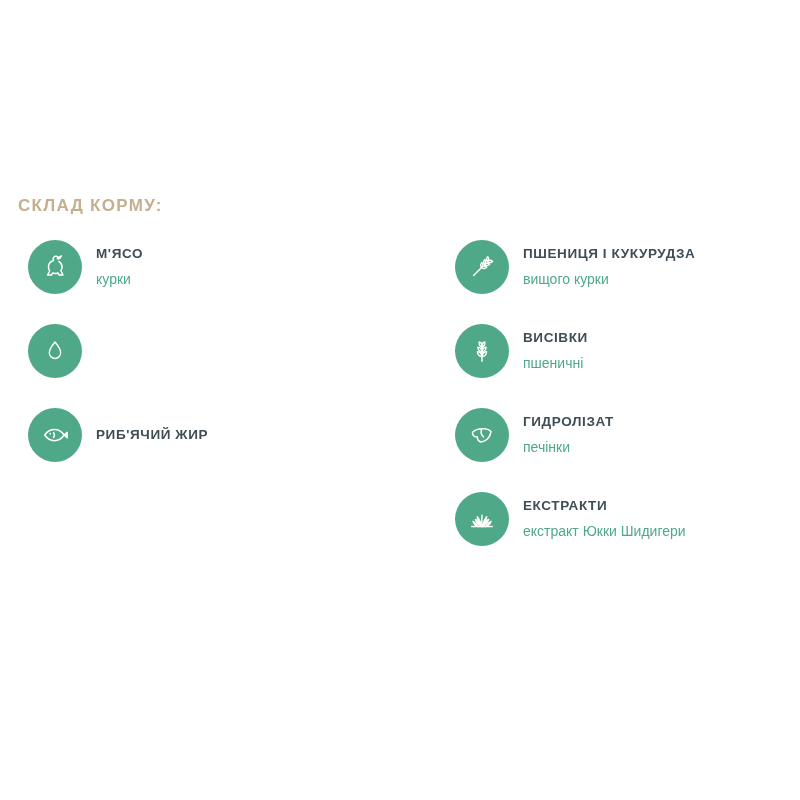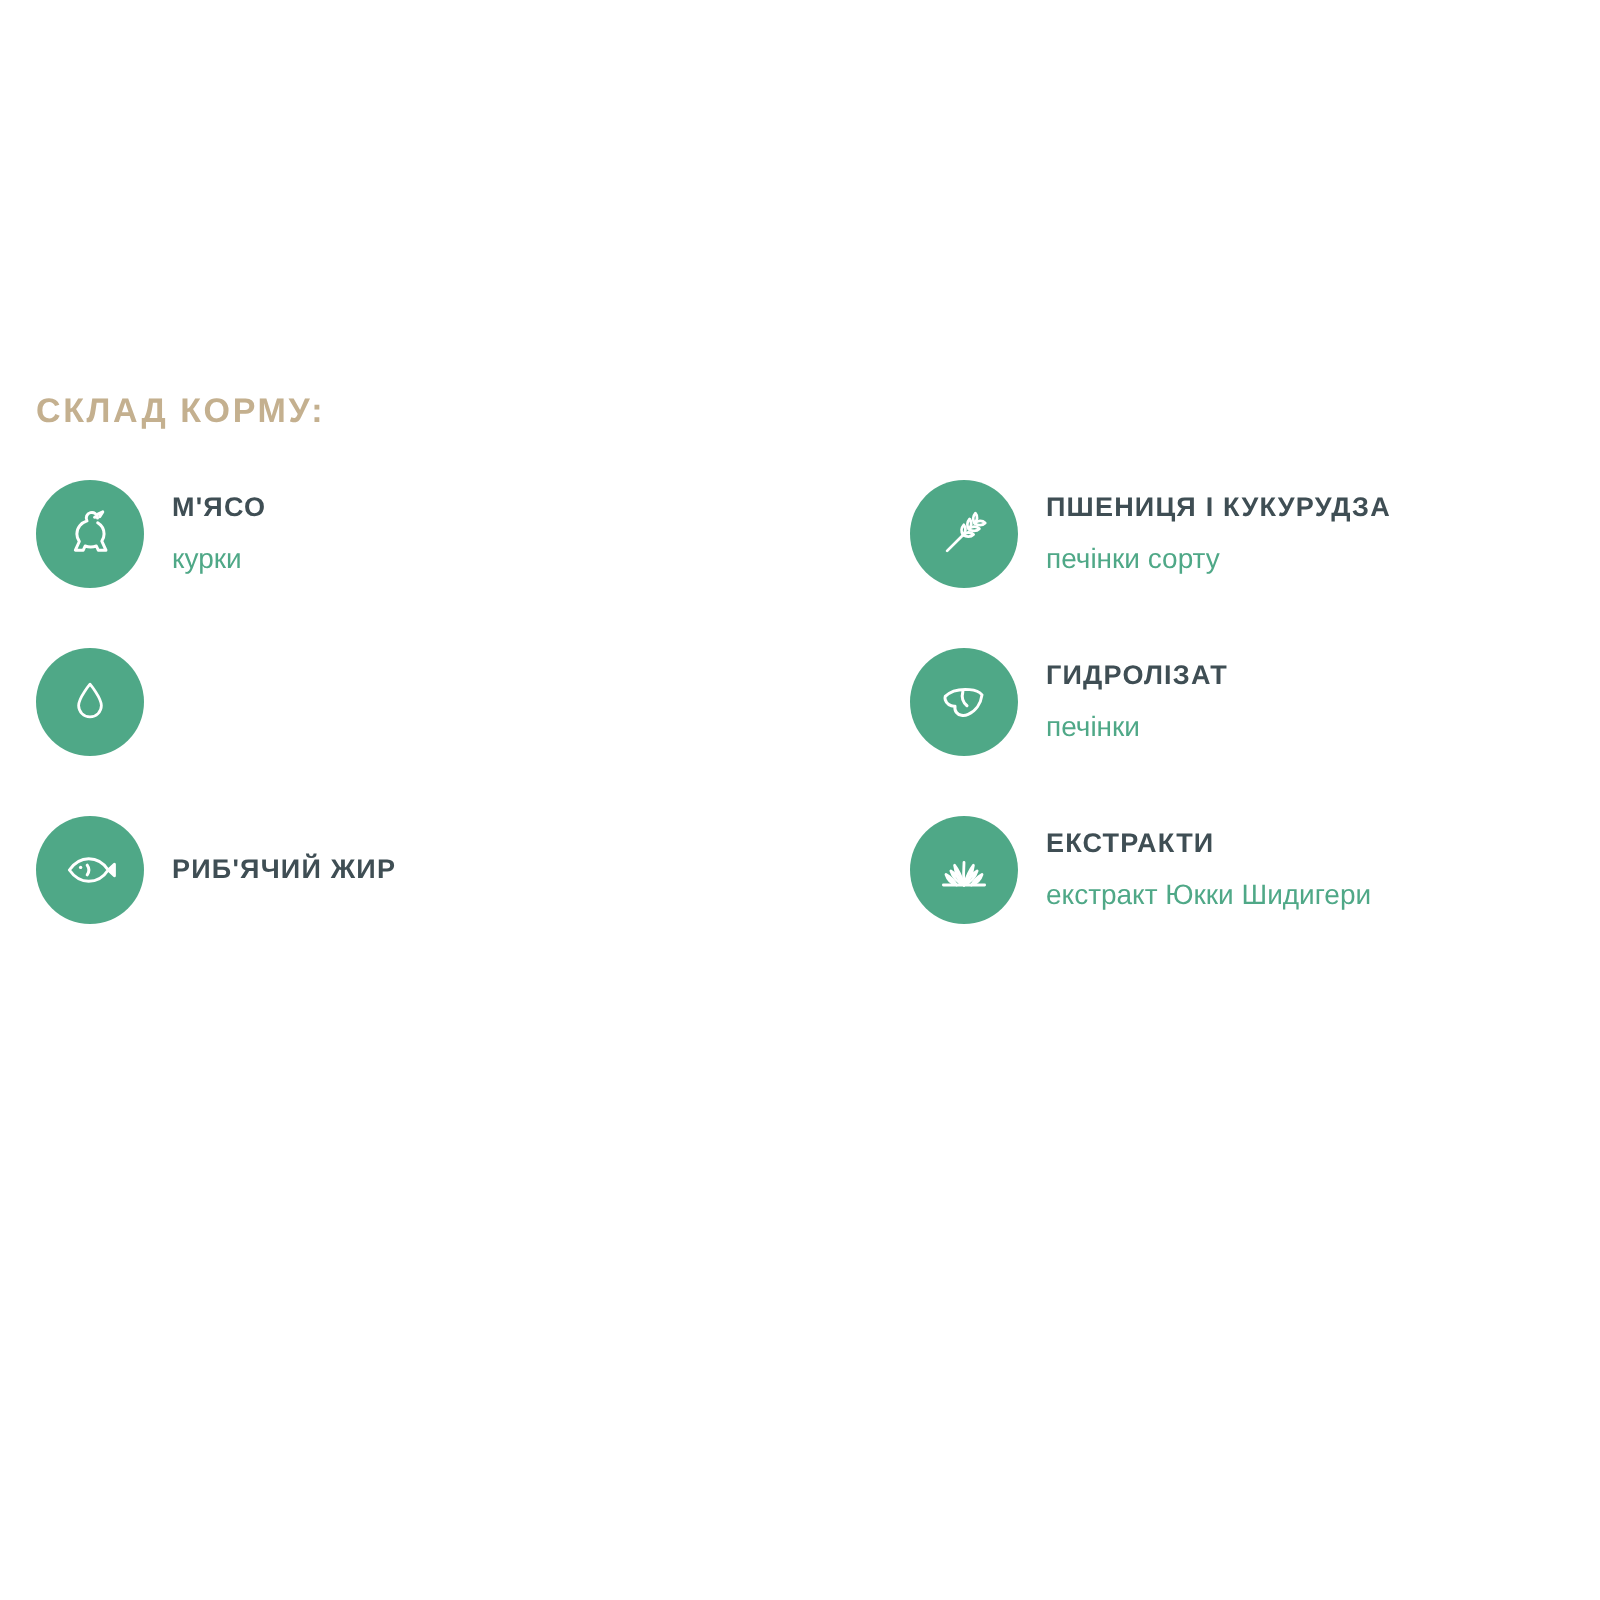--- a/index.html
+++ b/index.html
@@ -43,21 +43,21 @@
     align-items: flex-start;
   }
 
   .column {
     display: flex;
     flex-direction: column;
   }
 
   .column-left {
     width: 455px;
-    padding-left: 18px;
+    padding-left: 28px;
     box-sizing: border-box;
   }
 
   .column-right {
     width: 345px;
     padding-left: 0px;
     box-sizing: border-box;
   }
 
   .item {
@@ -171,24 +171,43 @@
               <path d="M15.5 16.5c-1.2-1.6-1-3.8 0.4-5.4 1.4 1.6 1 3.9-0.4 5.4z"></path>
               <path d="M18.6 13.4c1.6-1.6 4-1.8 5.6-0.2-1.6 1.6-4 1.4-5.6 0.2z"></path>
               <path d="M18.6 13.4c-1.2-1.6-1-3.8 0.4-5.4 1.4 1.6 1 3.9-0.4 5.4z"></path>
               <path d="M21.7 10.3c1.6-1.6 4-1.8 5.6-0.2-1.6 1.6-4 1.4-5.6 0.2z"></path>
               <path d="M21.7 10.3c-1.2-1.6-1-3.8 0.4-5.4 1.4 1.6 1 3.9-0.4 5.4z"></path>
             </svg>
           </span>
         </div>
         <div class="item-text">
           <div class="item-title">ПШЕНИЦЯ І КУКУРУДЗА</div>
-          <div class="item-sub">печінки сорту</div>
-        </div>
-      </div>
-
+          <div class="item-sub">вищого курки</div>
+        </div>
+      </div>
+
+      <div class="item">
+        <div class="badge">
+          <span>
+            <svg width="30" height="30" viewBox="0 0 32 32" fill="none" stroke="#ffffff" stroke-width="1.5" stroke-linecap="round" stroke-linejoin="round">
+              <path d="M16 27V12"></path>
+              <path d="M16 12c-2.2-1-3.4-3-3-5.6 2.3 0.6 3.6 2.6 3 5.6z"></path>
+              <path d="M16 12c2.2-1 3.4-3 3-5.6-2.3 0.6-3.6 2.6-3 5.6z"></path>
+              <path d="M16 17c-2.6-0.5-4.3-2.3-4.4-5 2.5 0.2 4.2 2 4.4 5z"></path>
+              <path d="M16 17c2.6-0.5 4.3-2.3 4.4-5-2.5 0.2-4.2 2-4.4 5z"></path>
+              <path d="M16 22c-2.8-0.4-4.7-2.3-4.9-5.2 2.7 0.2 4.6 2.1 4.9 5.2z"></path>
+              <path d="M16 22c2.8-0.4 4.7-2.3 4.9-5.2-2.7 0.2-4.6 2.1-4.9 5.2z"></path>
+            </svg>
+          </span>
+        </div>
+        <div class="item-text">
+          <div class="item-title">ВИСІВКИ</div>
+          <div class="item-sub">пшеничні</div>
+        </div>
+      </div>
 
       <div class="item">
         <div class="badge">
           <span>
             <svg width="30" height="30" viewBox="0 0 32 32" fill="none" stroke="#ffffff" stroke-width="1.6" stroke-linecap="round" stroke-linejoin="round">
               <path d="M6 13c3-3 8-4 13-3.6 3 0.2 5.4 1.3 6.6 2.8-0.6 4.6-3.4 8.6-7.4 10.4-2.4 1.1-5 0.6-6.2-1-0.8-1-1-2.2-0.8-3.4-2.4 0.2-4.6-1.2-5.2-3.4-0.2-0.6-0.2-1.2 0-1.8z"></path>
               <path d="M15.4 10.4c-0.8 3 0 5.8 2.2 7.6"></path>
             </svg>
           </span>
         </div>

